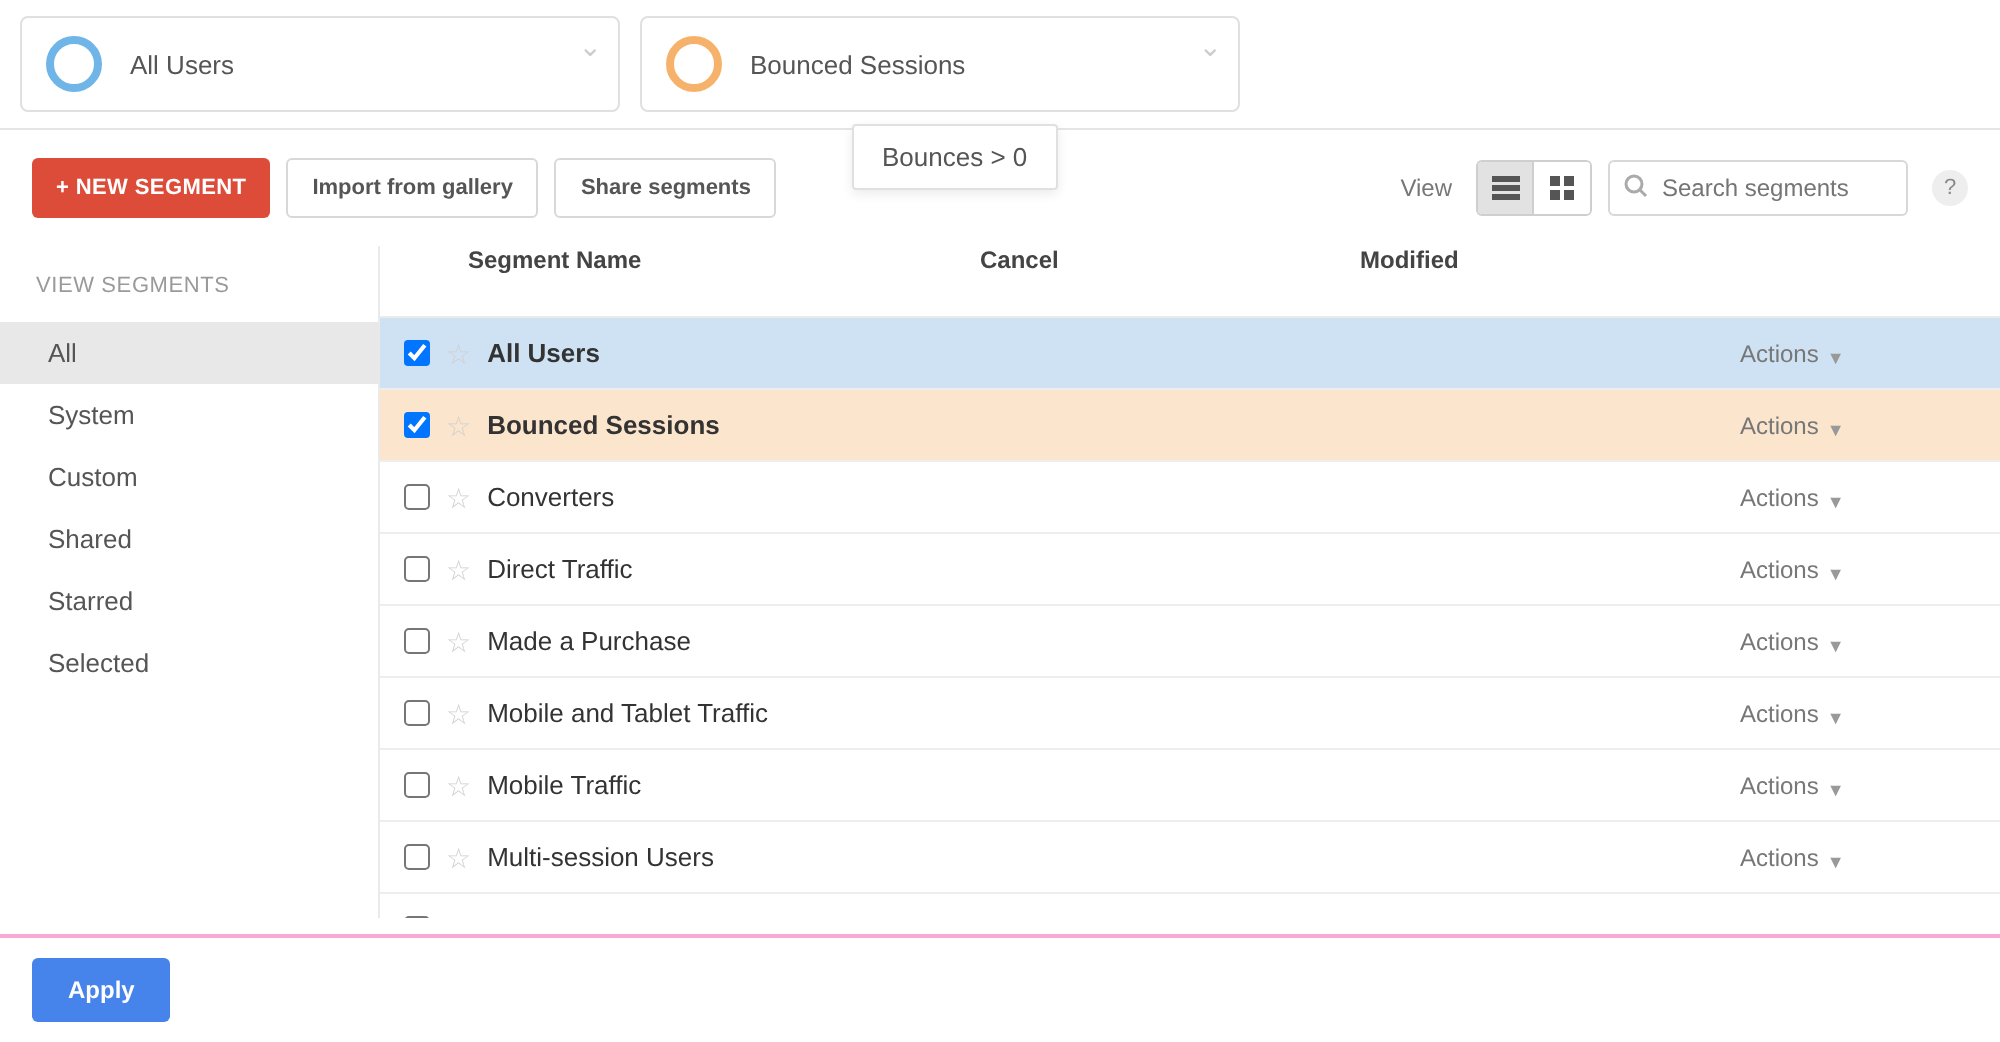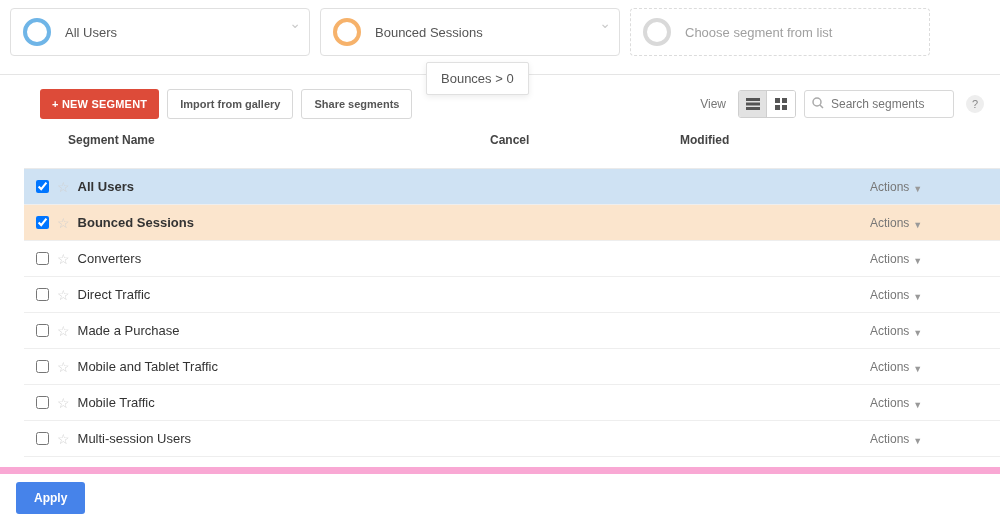--- a/index.html
+++ b/index.html
@@ -14,21 +14,21 @@
   .seg-circle.orange { border: 4px solid #f6b26b; }
   .seg-circle.gray { border: 4px solid #d9d9d9; }
   .seg-label { color: #555; font-size: 13px; }
   .seg-label.placeholder { color: #a0a0a0; }
   .seg-caret { position: absolute; right: 8px; top: 6px; color: #ccc; font-size: 14px; }
 
   
   .tooltip { position: absolute; left: 426px; top: 62px; background: #fff; border: 1px solid #e0e0e0; box-shadow: 0 2px 6px rgba(0,0,0,0.08); padding: 8px 14px; font-size: 13px; color: #555; border-radius: 2px; z-index: 10; pointer-events: none; }
 
   
-  .panel { border-top: 1px solid #e5e5e5; margin-top: 10px; background: #fff; padding-left: 24px; }
+  .panel { border-top: 1px solid #e5e5e5; background: #fff; }
   .action-bar { display: flex; align-items: center; padding: 14px 16px; position: relative; }
   .btn { display: inline-flex; align-items: center; justify-content: center; height: 30px; padding: 0 12px; border-radius: 3px; font-size: 11px; cursor: pointer; user-select: none; }
   .btn-primary-red { background: #dd4b39; color: #fff; font-weight: bold; letter-spacing: .2px; }
   .btn-light { background: #fff; border: 1px solid #d8d8d8; color: #555; font-weight: bold; font-size: 11px; margin-left: 8px; }
   .action-right { margin-left: auto; display: flex; align-items: center; gap: 8px; }
   .view-label { color: #777; font-size: 12px; margin-right: 4px; }
   .view-toggle { display: flex; border: 1px solid #cfcfcf; border-radius: 3px; overflow: hidden; }
   .view-opt { width: 28px; height: 26px; display: flex; align-items: center; justify-content: center; background: #f4f4f4; border-right: 1px solid #cfcfcf; color: #555; }
   .view-opt:last-child { border-right: none; background: #fff; }
   .view-opt.active { background: #e2e2e2; }
@@ -60,41 +60,37 @@
   .star { color: #d0d0d0; font-size: 14px; cursor: pointer; }
   .seg-name { color: #333; }
   .seg-name.bold { font-weight: bold; }
   .col-actions { width: 130px; color: #777; font-size: 12px; display: flex; align-items: flex-end; gap: 4px; justify-content: flex-start; }
   .col-actions .caret { font-size: 9px; color: #999; }
 
   
   .scroll-indicator { position: absolute; right: 0; top: 0; bottom: 0; width: 6px; background: transparent; }
 
   
-  .footer { position: absolute; bottom: 0; left: 0; right: 0; height: 54px; border-top: 7px solid #f9a8d4; background: #fff; display: flex; align-items: center; padding: 0 16px; gap: 10px; }
+  .footer { position: absolute; bottom: 0; left: 0; right: 0; height: 54px; border-top: 2px solid #f9a8d4; background: #fff; display: flex; align-items: center; padding: 0 16px; gap: 10px; }
   .btn-apply { background: #4683ea; color: #fff; font-weight: bold; height: 32px; padding: 0 18px; border-radius: 3px; font-size: 12px; }
   .btn-cancel { background: #fff; border: 1px solid #d8d8d8; color: #555; height: 32px; padding: 0 16px; border-radius: 3px; font-size: 12px; }
 </style>
 </head>
 <body>
 
 <div class="segment-bar">
   <div class="segment-box">
     <span class="seg-circle blue"></span>
     <span class="seg-label">All Users</span>
     <span class="seg-caret">⌄</span>
   </div>
   <div class="segment-box">
     <span class="seg-circle orange"></span>
     <span class="seg-label">Bounced Sessions</span>
     <span class="seg-caret">⌄</span>
-  </div>
-  <div class="segment-box dashed">
-    <span class="seg-circle gray"></span>
-    <span class="seg-label placeholder">Choose segment from list</span>
   </div>
 </div>
 
 <div class="tooltip">Bounces &gt; 0</div>
 
 <div class="panel">
 
   <div class="action-bar">
     <div class="btn btn-primary-red">+ NEW SEGMENT</div>
     <div class="btn btn-light">Import from gallery</div>
@@ -127,20 +123,29 @@
             </svg>
         </span>
         <input type="text" placeholder="Search segments" style="">
       </div>
       <div class="help-circle">?</div>
     </div>
   </div>
 
   <div class="main">
 
+    <div class="sidebar">
+      <div class="sidebar-title">VIEW SEGMENTS</div>
+      <div class="sidebar-item active">All</div>
+      <div class="sidebar-item">System</div>
+      <div class="sidebar-item">Custom</div>
+      <div class="sidebar-item">Shared</div>
+      <div class="sidebar-item">Starred</div>
+      <div class="sidebar-item">Selected</div>
+    </div>
 
     <div class="table">
       <div class="table-head">
         <div class="col-name" style="padding-left:44px;">Segment Name</div>
         <div class="col-created">Cancel</div>
         <div class="col-modified">Modified</div>
         <div class="col-actions-h"></div>
       </div>
       <div id="rows-container">
           <div class="row hl-blue">

